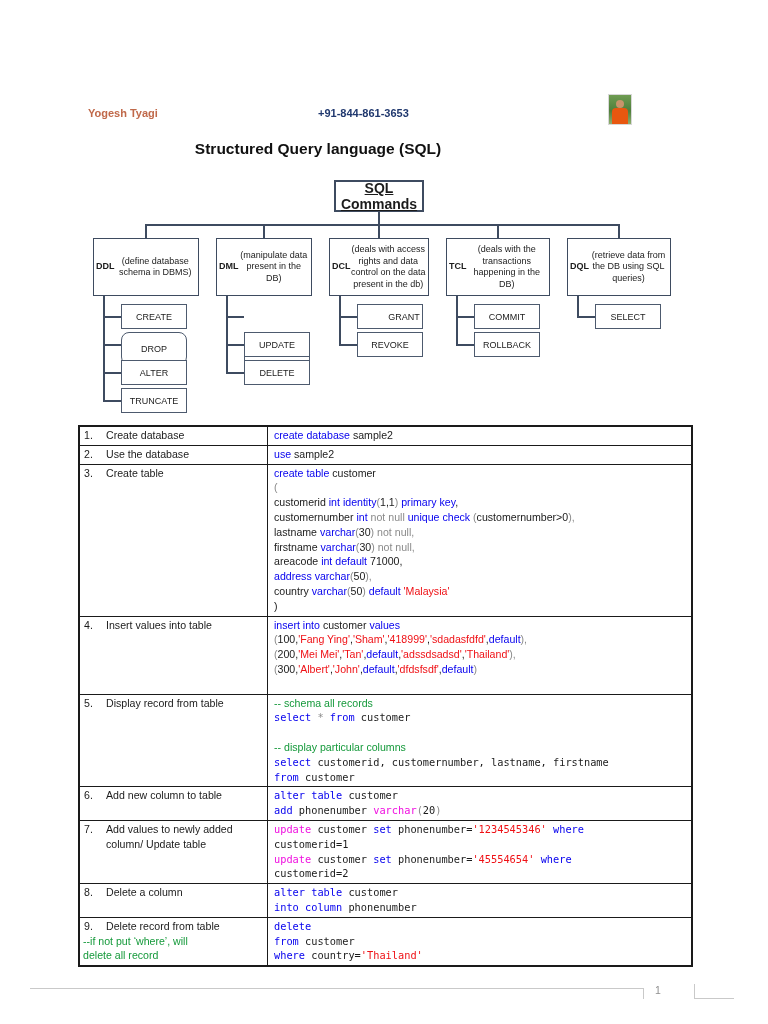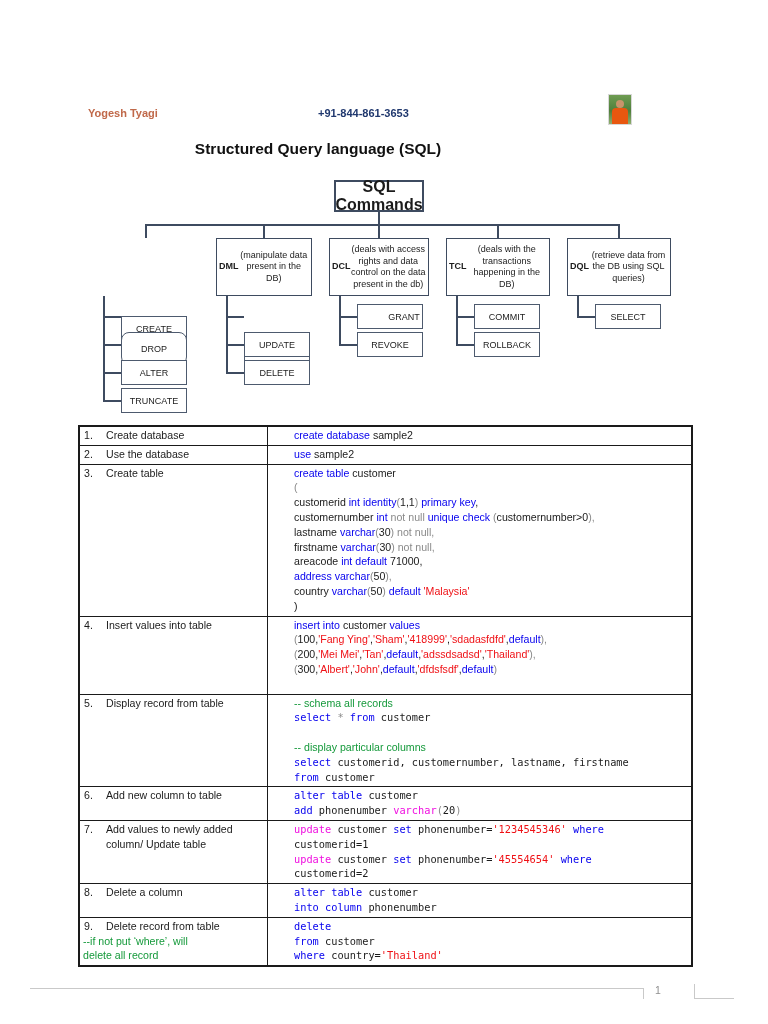--- a/index.html
+++ b/index.html
@@ -15,37 +15,37 @@
   .photo .head{position:absolute;left:7px;top:5px;width:8px;height:8px;border-radius:50%;background:#c8946b;}
   .photo .shirt{position:absolute;left:3px;top:13px;width:16px;height:16px;border-radius:4px 4px 0 0;background:#e8570f;}
 
   .title{position:absolute;left:0;top:140px;width:636px;text-align:center;
          font-size:15.5px;font-weight:700;color:#101010;}
 
   
   #diagram{position:absolute;left:93px;top:180px;width:578px;height:242px;}
   #diagram .box{position:absolute;background:#fff;border:2px solid #3e4b60;box-sizing:border-box;
                 display:flex;align-items:center;justify-content:center;text-align:center;}
-  #diagram .root{font-size:16px;font-weight:700;}
+  #diagram .root{font-size:14px;font-weight:700;text-decoration:underline;}
   #diagram .cat{font-size:9px;line-height:11.5px;border-width:1.5px;padding:1px 2px;}
   #diagram .cat b{font-weight:700;}
   #diagram .kid{font-size:9px;border-width:1.4px;border-color:#4d5a6e;}
   #diagram .ln{position:absolute;background:#3e4b60;}
 
   
   #sqltable{position:absolute;left:78px;top:425px;width:615px;border-collapse:collapse;
             border:2px solid #1a1a1a;table-layout:fixed;}
   #sqltable td{border:1px solid #1a1a1a;vertical-align:top;padding:1px 3px 2px 3px;}
   #sqltable td.lbl{width:181px;}
   #sqltable td.code{padding-left:6px;}
   .lblline{display:flex;font-size:10.6px;line-height:14.8px;}
   .lblline .num{flex:0 0 22px;padding-left:1px;}
   .lblline .txt{flex:1;}
   .lblextra{font-size:10.6px;line-height:14.8px;}
-  .cl{font-size:10.6px;line-height:14.8px;white-space:pre-wrap;margin-left:20px;}
+  .cl{font-size:10.6px;line-height:14.8px;white-space:pre-wrap;}
   .cl.mono{font-family:"DejaVu Sans Mono","Liberation Mono",monospace;font-size:10.3px;}
   .c-k{color:#1b1b1b;}
   .c-b{color:#0600ee;}
   .c-gy{color:#8a8a8a;}
   .c-r{color:#ef1015;}
   .c-g{color:#14993a;}
   .c-m{color:#f00fe0;}
 
   
   .fln{position:absolute;background:#c9c9c9;}
@@ -68,23 +68,27 @@
 
   <div id="diagram">
       <div class="box root" style="left: 241px; top: 0px; width: 90px; height: 32px;">SQL Commands</div>
       <div class="ln" style="left: 285px; top: 32px; width: 2px; height: 12px;"></div>
       <div class="ln" style="left: 52px; top: 44px; width: 475px; height: 2px;"></div>
       <div class="ln" style="left: 52px; top: 44px; width: 2px; height: 14px;"></div>
       <div class="ln" style="left: 170px; top: 44px; width: 2px; height: 14px;"></div>
       <div class="ln" style="left: 285px; top: 44px; width: 2px; height: 14px;"></div>
       <div class="ln" style="left: 404px; top: 44px; width: 2px; height: 14px;"></div>
       <div class="ln" style="left: 525px; top: 44px; width: 2px; height: 14px;"></div>
+      <div class="box cat" style="left: 0px; top: 58px; width: 106px; height: 58px;">
+        <b>DDL</b>
+        <span> (define database schema in DBMS)</span>
+      </div>
       <div class="ln" style="left: 10px; top: 116px; width: 2px; height: 106px;"></div>
       <div class="ln" style="left: 10px; top: 136px; width: 18px; height: 2px;"></div>
-      <div class="box kid" style="left: 28px; top: 136px; width: 66px; height: 25px;">CREATE</div>
+      <div class="box kid" style="left: 28px; top: 124px; width: 66px; height: 25px;">CREATE</div>
       <div class="ln" style="left: 10px; top: 164px; width: 18px; height: 2px;"></div>
       <div class="box kid" style="left: 28px; top: 152px; width: 66px; height: 33px; border-radius: 8px;">DROP</div>
       <div class="ln" style="left: 10px; top: 192px; width: 18px; height: 2px;"></div>
       <div class="box kid" style="left: 28px; top: 180px; width: 66px; height: 25px;">ALTER</div>
       <div class="ln" style="left: 10px; top: 220px; width: 18px; height: 2px;"></div>
       <div class="box kid" style="left: 28px; top: 208px; width: 66px; height: 25px;">TRUNCATE</div>
       <div class="box cat" style="left: 123px; top: 58px; width: 96px; height: 58px;">
         <b>DML</b>
         <span> (manipulate data present in the DB)</span>
       </div>

